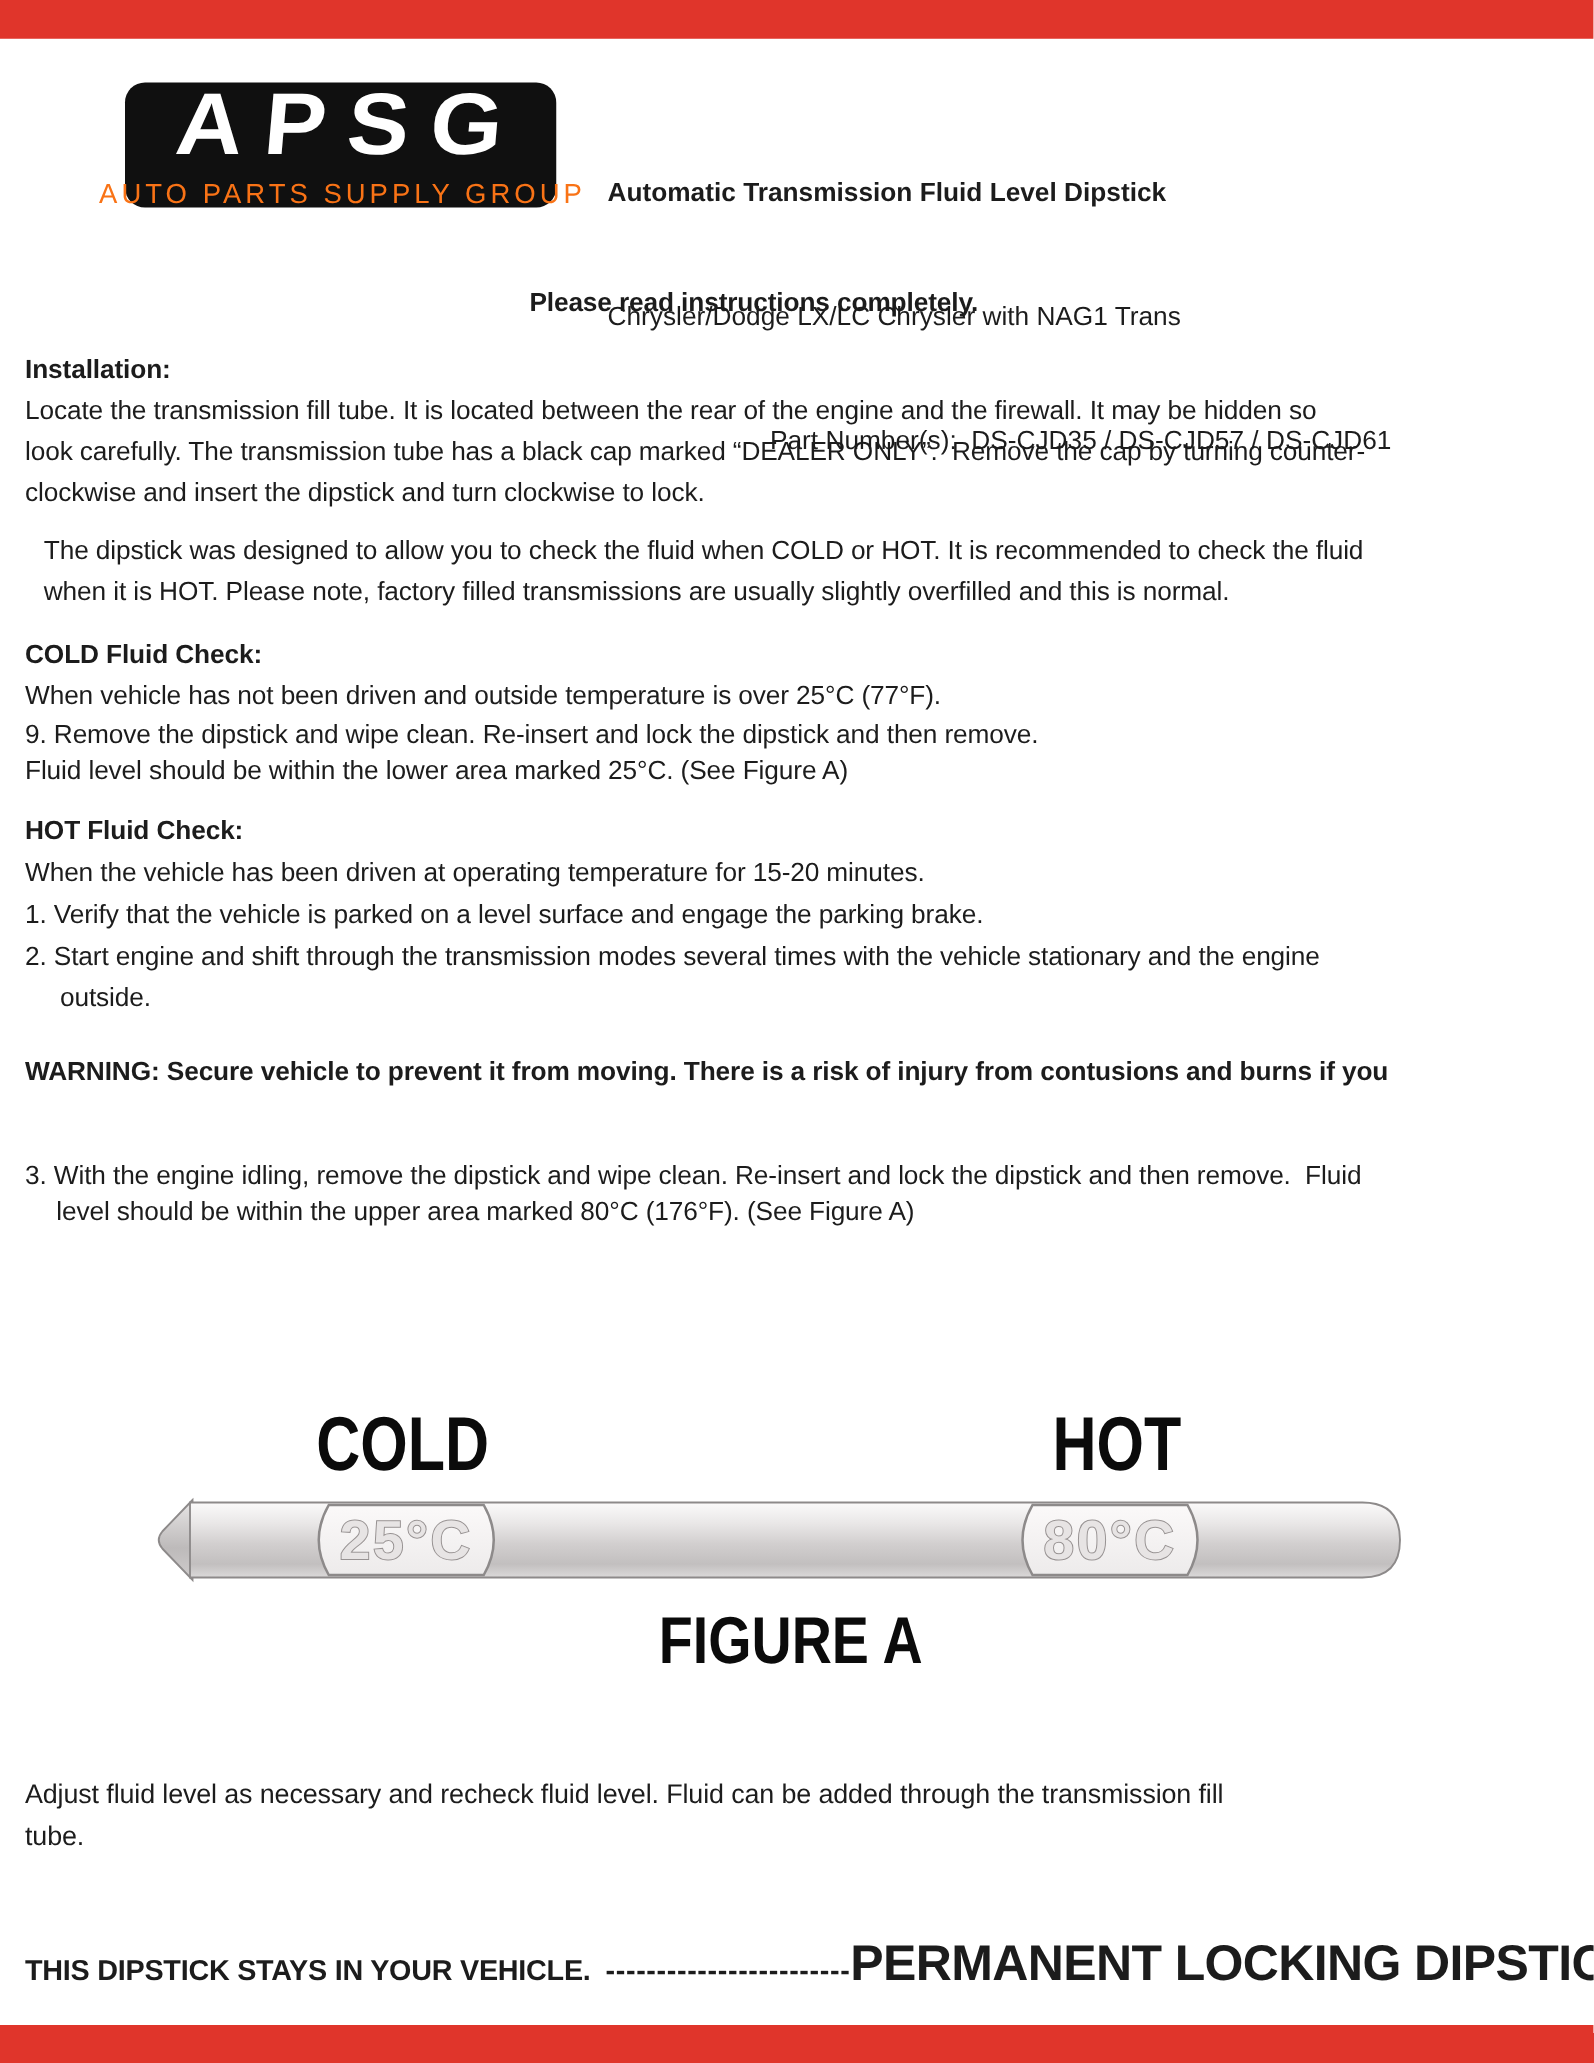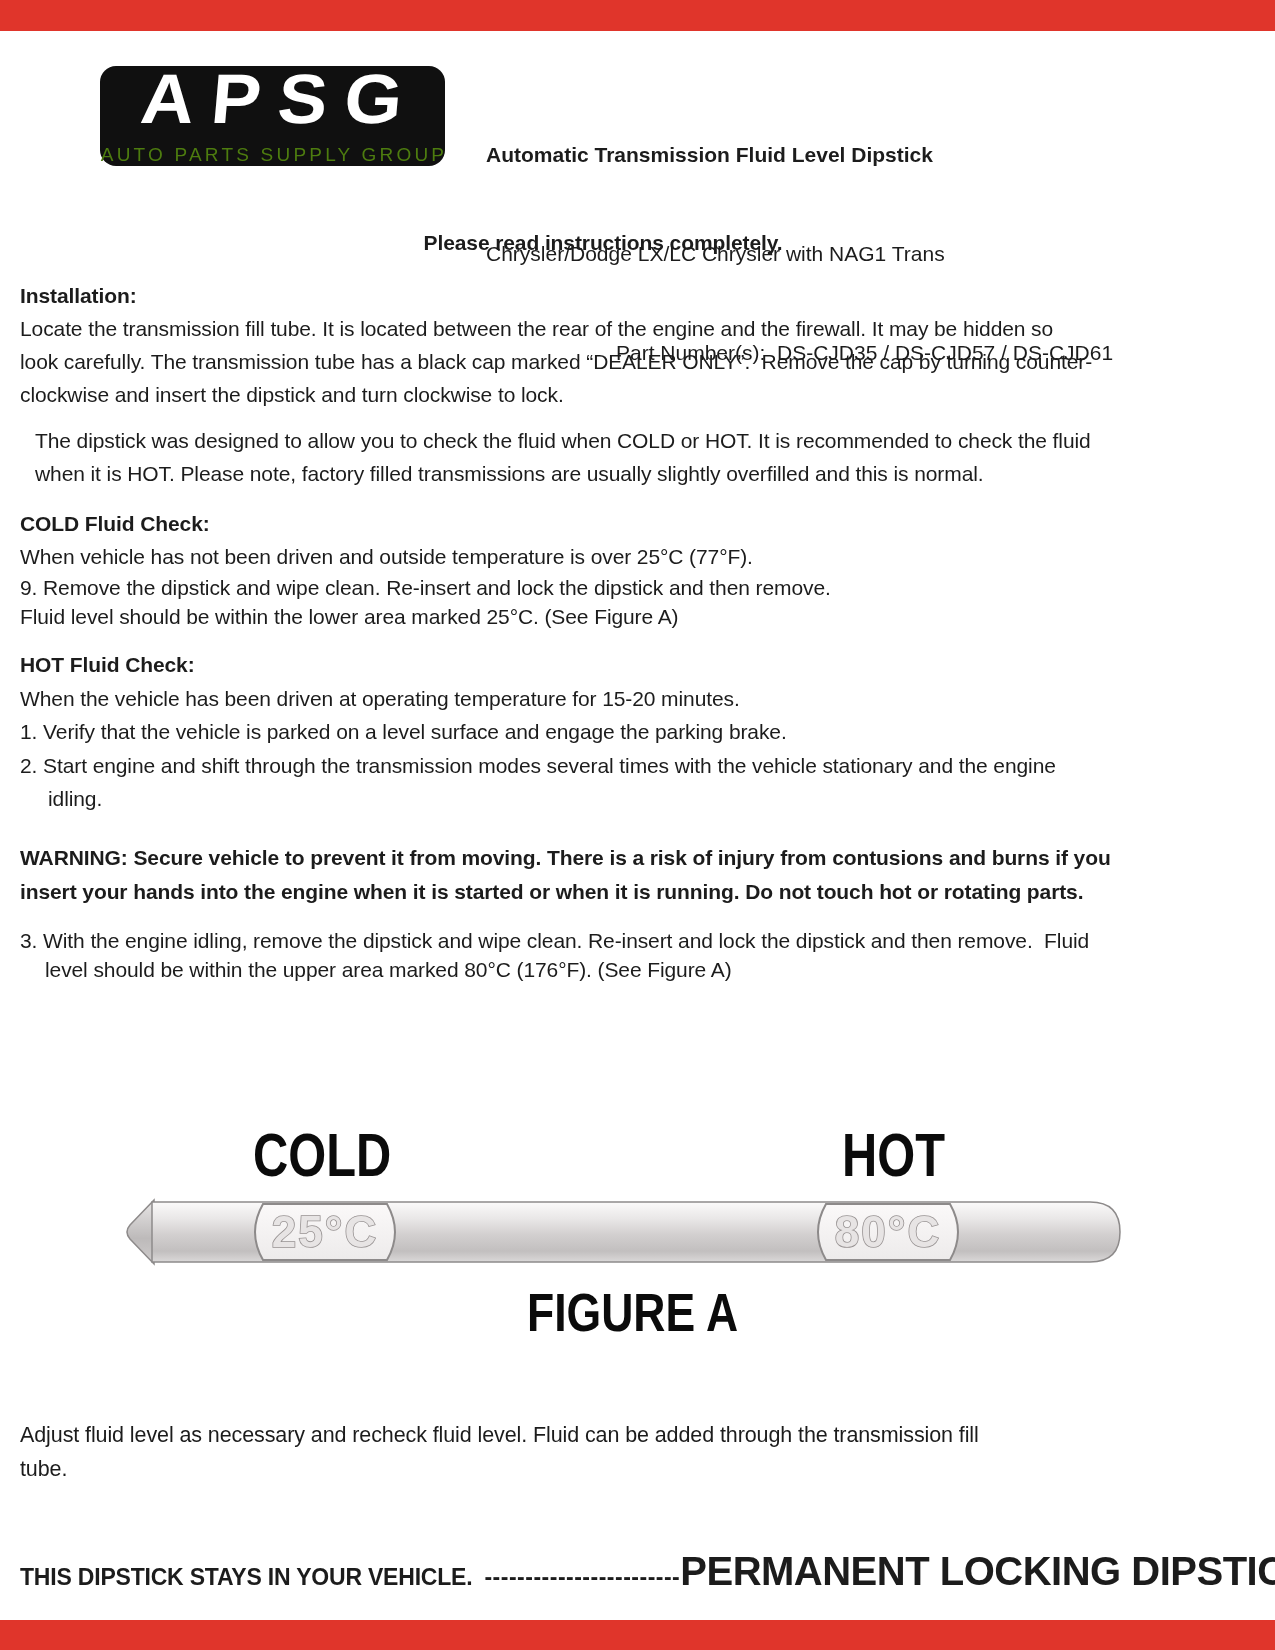--- a/index.html
+++ b/index.html
@@ -10,21 +10,21 @@
   .abs{position:absolute;}
   .bar{left:0;width:1275px;height:31px;}
   .bar.top{top:0;}
   .bar.bottom{top:1620px;height:30px;}
 
   
   .logo{left:100px;top:66px;width:345px;height:100px;background:#101010;border-radius:16px;
         display:flex;flex-direction:column;align-items:center;justify-content:center;}
   .logo-acronym{color:#ffffff;font-weight:800;font-size:70px;line-height:62px;letter-spacing:16px;
         margin-right:-16px;transform:skewX(-5deg) scaleX(1.06);white-space:pre;}
-  .logo-tagline{color:#4d7c0f;font-size:19px;line-height:20px;letter-spacing:3.2px;margin-right:-3px;
+  .logo-tagline{color:#f97316;font-size:22px;line-height:20px;letter-spacing:3.2px;margin-right:-3px;
         margin-top:15px;white-space:pre;font-weight:500;}
 
   
   .hdr{left:486px;top:72px;line-height:33px;font-size:21px;white-space:pre;}
   .hdr .t{font-weight:bold;}
   .hdr .p{margin-left:130px;}
 
   .line{white-space:pre;font-size:21px;letter-spacing:-0.1px;}
   .b{font-weight:bold;}
   .lh33 > .line{line-height:33px;}
@@ -81,26 +81,25 @@
   <div class="abs line b" style="left:20px;top:512px;">COLD Fluid Check:</div>
   <div class="abs line" style="left:20px;top:545px;">When vehicle has not been driven and outside temperature is over 25°C (77°F).</div>
   <div class="abs line" style="left:20px;top:576px;">9. Remove the dipstick and wipe clean. Re-insert and lock the dipstick and then remove.</div>
   <div class="abs line" style="left:20px;top:605px;">Fluid level should be within the lower area marked 25°C. (See Figure A)</div>
 
   <div class="abs line b" style="left:20px;top:653px;">HOT Fluid Check:</div>
   <div class="abs line" style="left:20px;top:687px;">When the vehicle has been driven at operating temperature for 15-20 minutes.</div>
   <div class="abs line" style="left:20px;top:720px;">1. Verify that the vehicle is parked on a level surface and engage the parking brake.</div>
   <div class="abs lh33 hang28" style="left:20px;top:749px;">
     <div class="line">2. Start engine and shift through the transmission modes several times with the vehicle stationary and the engine</div>
-    <div class="line cont">idling.</div>
+    <div class="line cont">outside.</div>
   </div>
 
   <div class="abs lh34" style="left:20px;top:841px;">
     <div class="line b">WARNING: Secure vehicle to prevent it from moving. There is a risk of injury from contusions and burns if you</div>
-    <div class="line b">insert your hands into the engine when it is started or when it is running. Do not touch hot or rotating parts.</div>
   </div>
 
   <div class="abs lh29 hang25" style="left:20px;top:926px;">
     <div class="line">3. With the engine idling, remove the dipstick and wipe clean. Re-insert and lock the dipstick and then remove.  Fluid</div>
     <div class="line cont">level should be within the upper area marked 80°C (176°F). (See Figure A)</div>
   </div>
 
   <div class="abs fig-label" style="left:253px;top:1131px;">COLD</div>
   <div class="abs fig-label" style="left:842px;top:1131px;">HOT</div>
 

